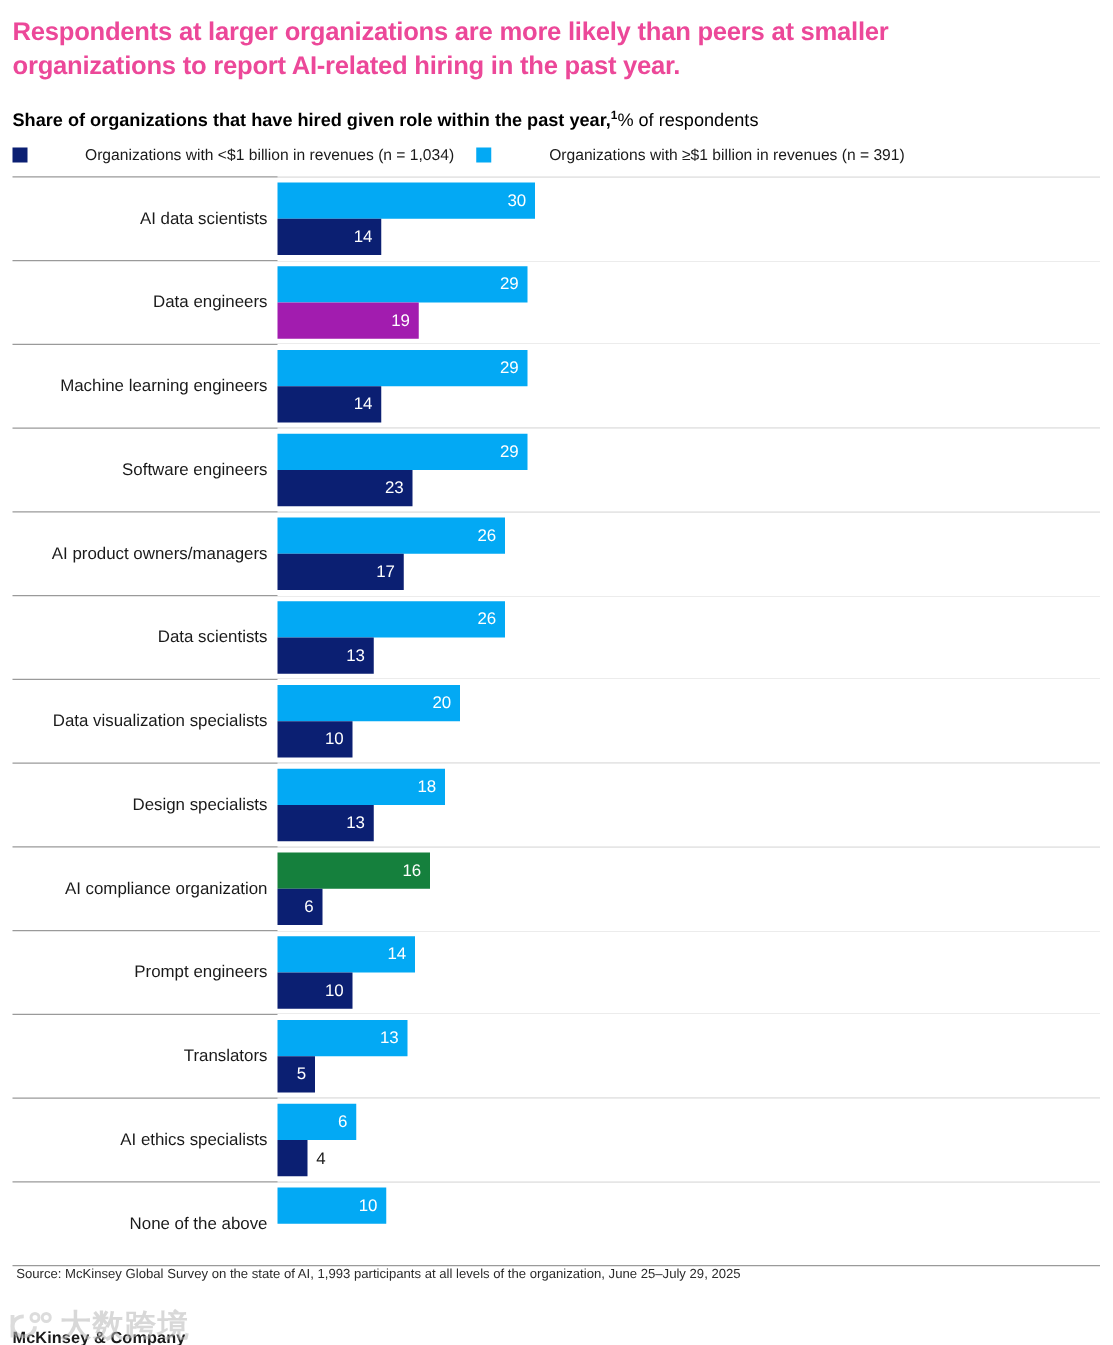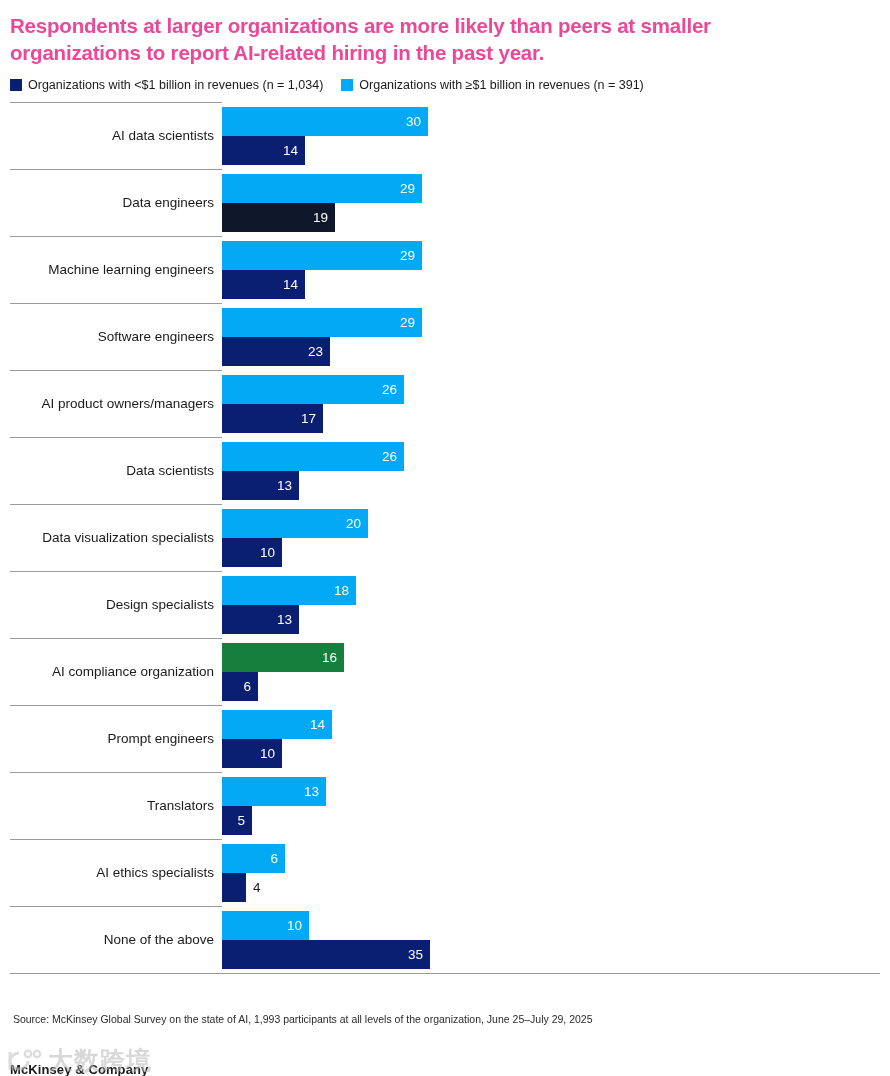--- a/index.html
+++ b/index.html
@@ -60,20 +60,21 @@
     display: flex;
     align-items: center;
     height: 16px;
   }
   .legend-item {
     display: flex;
     align-items: center;
     font-size: 12.5px;
     color: #1a1a1a;
     white-space: nowrap;
+    gap: 40px;
   }
   .legend-item.first { margin-right: 18px; }
   .legend-swatch {
     width: 12px;
     height: 12px;
     margin-right: 6px;
     flex: none;
   }
 
   
@@ -199,20 +200,23 @@
     font-family: "DejaVu Sans", sans-serif;
   }
 </style>
 </head>
 <body>
 
 <div class="page">
 
   <div class="title">Respondents at larger organizations are more likely than peers at smaller organizations to report AI-related hiring in the past year.</div>
 
+  <div class="subtitle">
+    <span class="strong">Share of organizations that have hired given role within the past year,</span><sup>1</sup><span class="light">% of respondents</span>
+  </div>
 
   <div class="legend">
     <div class="legend-item first">
       <span class="legend-swatch" style="background:#0b1f72"></span>
       <span>Organizations with &lt;$1 billion in revenues (n = 1,034)</span>
     </div>
     <div class="legend-item">
       <span class="legend-swatch" style="background:#03a9f4"></span>
       <span>Organizations with ≥$1 billion in revenues (n = 391)</span>
     </div>
@@ -236,21 +240,21 @@
       </div>
       <div class="row">
         <div class="row-label">Data engineers</div>
         <div class="bars">
           <div class="bar-wrap top">
             <div class="bar light" title="Organizations with ≥$1 billion in revenues (n = 662): 29" style="width: 173px; background: rgb(3, 169, 244);">
               <span class="bar-value">29</span>
             </div>
           </div>
           <div class="bar-wrap bottom">
-            <div class="bar dark" title="Organizations with &lt;$1 billion in revenues (n = 1,034): 19" style="width: 113px; background: #0f172a;">
+            <div class="bar dark" title="Organizations with &lt;$1 billion in revenues (n = 1,034): 19" style="width: 113px; background: #a21caf;">
               <span class="bar-value">19</span>
             </div>
           </div>
         </div>
       </div>
       <div class="row">
         <div class="row-label">Machine learning engineers</div>
         <div class="bars">
           <div class="bar-wrap top">
             <div class="bar light" title="Organizations with ≥$1 billion in revenues (n = 662): 29" style="width: 173px; background: rgb(3, 169, 244);">
@@ -397,25 +401,20 @@
             <span class="bar-value outside">4</span>
           </div>
         </div>
       </div>
       <div class="row">
         <div class="row-label">None of the above</div>
         <div class="bars">
           <div class="bar-wrap top">
             <div class="bar light" title="Organizations with ≥$1 billion in revenues (n = 662): 10" style="width: 60px; background: rgb(3, 169, 244);">
               <span class="bar-value">10</span>
-            </div>
-          </div>
-          <div class="bar-wrap bottom">
-            <div class="bar dark" title="Organizations with &lt;$1 billion in revenues (n = 1,034): 35" style="width: 208px; background: rgb(11, 31, 114);">
-              <span class="bar-value">35</span>
             </div>
           </div>
         </div>
       </div>
     </div>
 
   <div class="footnotes">
     <div>&nbsp;<span>Source: McKinsey Global Survey on the state of AI, 1,993 participants at all levels of the organization, June 25–July 29, 2025</span></div>
   </div>
 

